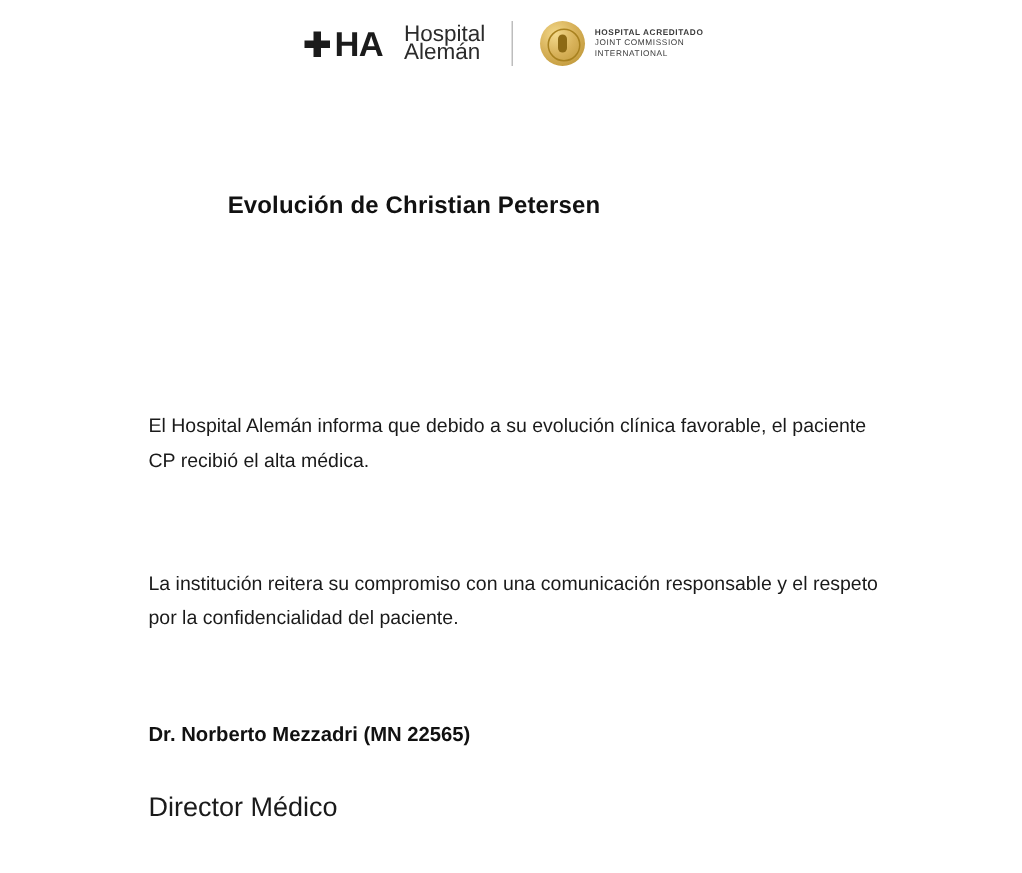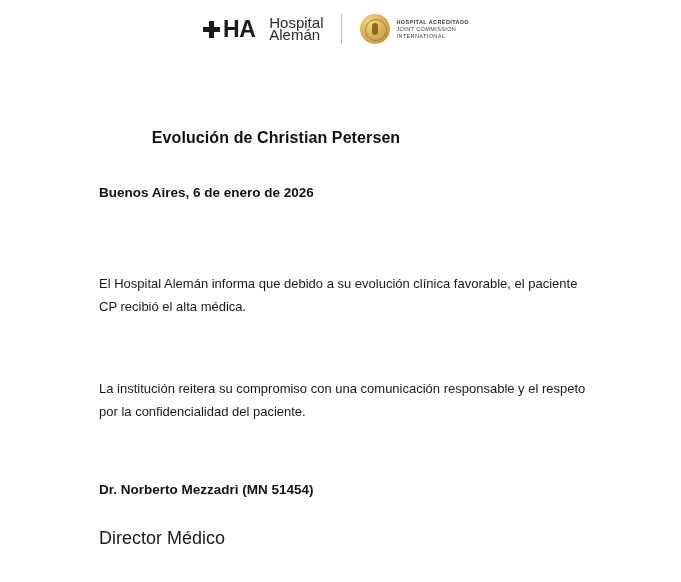--- a/index.html
+++ b/index.html
@@ -211,25 +211,24 @@
           <span class="t1">HOSPITAL ACREDITADO</span>
           <span class="t2">JOINT COMMISSION</span>
           <span class="t3">INTERNATIONAL</span>
         </span>
       </div>
     </div>
   </div>
 
   <div class="doc-title">Evolución de Christian Petersen</div>
 
-  <div class="place-date">Buenos Aires, 6 de enero de 2026</div>
 
   <div class="para para-1">El Hospital Alemán informa que debido a su evolución clínica favorable, el paciente CP  recibió el alta médica.</div>
 
   <div class="para para-2">La institución reitera su compromiso con una comunicación responsable y el respeto por la confidencialidad del paciente.</div>
 
-  <div class="signature-name">Dr. Norberto Mezzadri (MN 51454)</div>
+  <div class="signature-name">Dr. Norberto Mezzadri (MN 22565)</div>
 
   <div class="signature-role">
     <span class="l1">Director Médico</span>
   </div>
 
 </div>
 
 </body></html>

